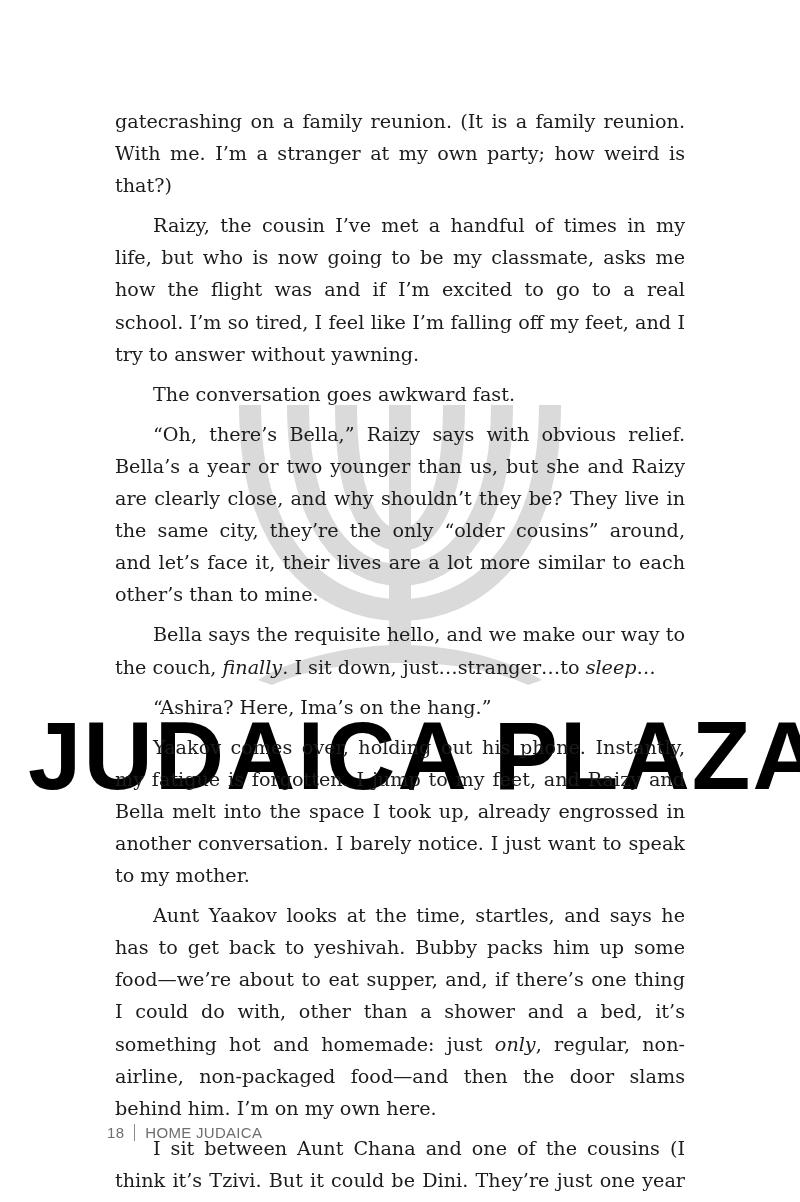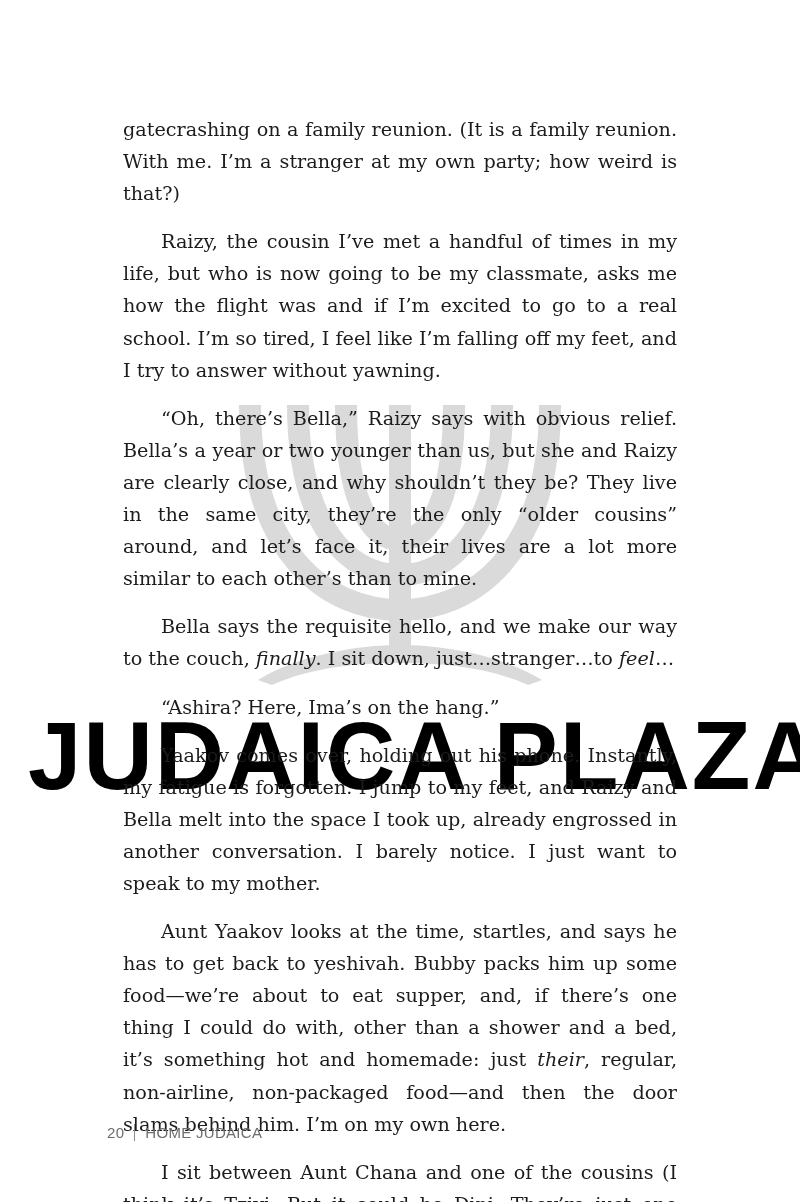--- a/index.html
+++ b/index.html
@@ -50,21 +50,21 @@
       top: 98px;
       width: 586px;
       z-index: 1;
       font-family: "DejaVu Serif", serif;
       font-size: 19.2px;
       line-height: 32.1px;
       color: #1c1c1c;
       text-align: justify;
     }
     .body-text p {
-      margin: 16px;
+      margin: 8px;
       text-indent: 38px;
     }
     .body-text p.no-indent {
       text-indent: 0;
     }
     .body-text em {
     }
     .footer {
       position: absolute;
       left: 107px;
@@ -102,24 +102,25 @@
     </g>
 
     <path d="M20 275 C 60 250, 120 240, 162 240 C 204 240, 264 250, 304 275 L 290 280 C 250 262, 204 258, 162 258 C 120 258, 74 262, 34 280 Z" fill="#dadada"></path>
   </svg>
 
   <div class="watermark-text">JUDAICA PLAZA</div>
 
   <div class="body-text" id="body-text">
       <p class="no-indent"><span>gatecrashing on a family reunion. (It is a family reunion. With me. I’m a stranger at my own party; how weird is that?)</span></p>
       <p><span>Raizy, the cousin I’ve met a handful of times in my life, but who is now going to be my classmate, asks me how the flight was and if I’m excited to go to a real school. I’m so tired, I feel like I’m falling off my feet, and I try to answer without yawning.</span></p>
+      <p><span>The conversation goes awkward fast.</span></p>
       <p><span>“Oh, there’s Bella,” Raizy says with obvious relief. Bella’s a year or two younger than us, but she and Raizy are clearly close, and why shouldn’t they be? They live in the same city, they’re the only “older cousins” around, and let’s face it, their lives are a lot more similar to each other’s than to mine.</span></p>
-      <p><span>Bella says the requisite hello, and we make our way to the couch, </span><em>finally</em><span>. I sit down, just…stranger…to </span><em>feel</em><span>…</span></p>
+      <p><span>Bella says the requisite hello, and we make our way to the couch, </span><em>finally</em><span>. I sit down, just…stranger…to </span><em>sleep</em><span>…</span></p>
       <p><span>“Ashira? Here, Ima’s on the hang.”</span></p>
       <p><span>Yaakov comes over, holding out his phone. Instantly, my fatigue is forgotten. I jump to my feet, and Raizy and Bella melt into the space I took up, already engrossed in another conversation. I barely notice. I just want to speak to my mother.</span></p>
-      <p><span>Aunt Yaakov looks at the time, startles, and says he has to get back to yeshivah. Bubby packs him up some food—we’re about to eat supper, and, if there’s one thing I could do with, other than a shower and a bed, it’s something hot and homemade: just </span><em>their</em><span>, regular, non-airline, non-packaged food—and then the door slams behind him. I’m on my own here.</span></p>
+      <p><span>Aunt Yaakov looks at the time, startles, and says he has to get back to yeshivah. Bubby packs him up some food—we’re about to eat supper, and, if there’s one thing I could do with, other than a shower and a bed, it’s something hot and homemade: just </span><em>only</em><span>, regular, non-airline, non-packaged food—and then the door slams behind him. I’m on my own here.</span></p>
       <p><span>I sit between Aunt Chana and one of the cousins (I think it’s Tzivi. But it could be Dini. They’re just one year apart and could pass as identical twins), and Bubby serves hot soup</span></p>
     </div>
 
   <div class="footer">
-    <span>20</span><span class="sep"></span><span>HOME JUDAICA</span>
+    <span>18</span><span class="sep"></span><span>HOME JUDAICA</span>
   </div>
 </div>
 
 </body></html>

